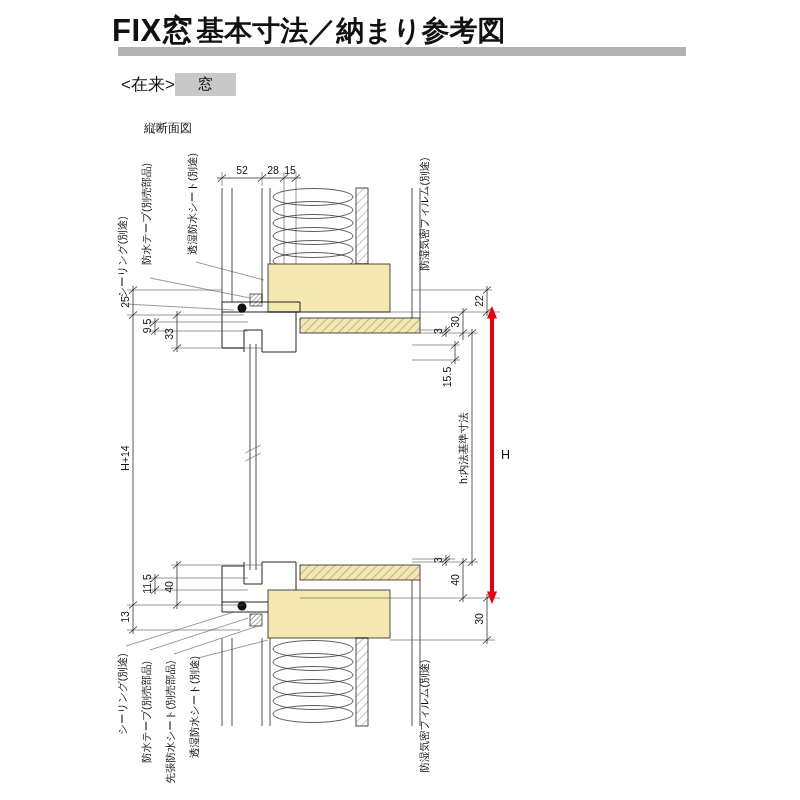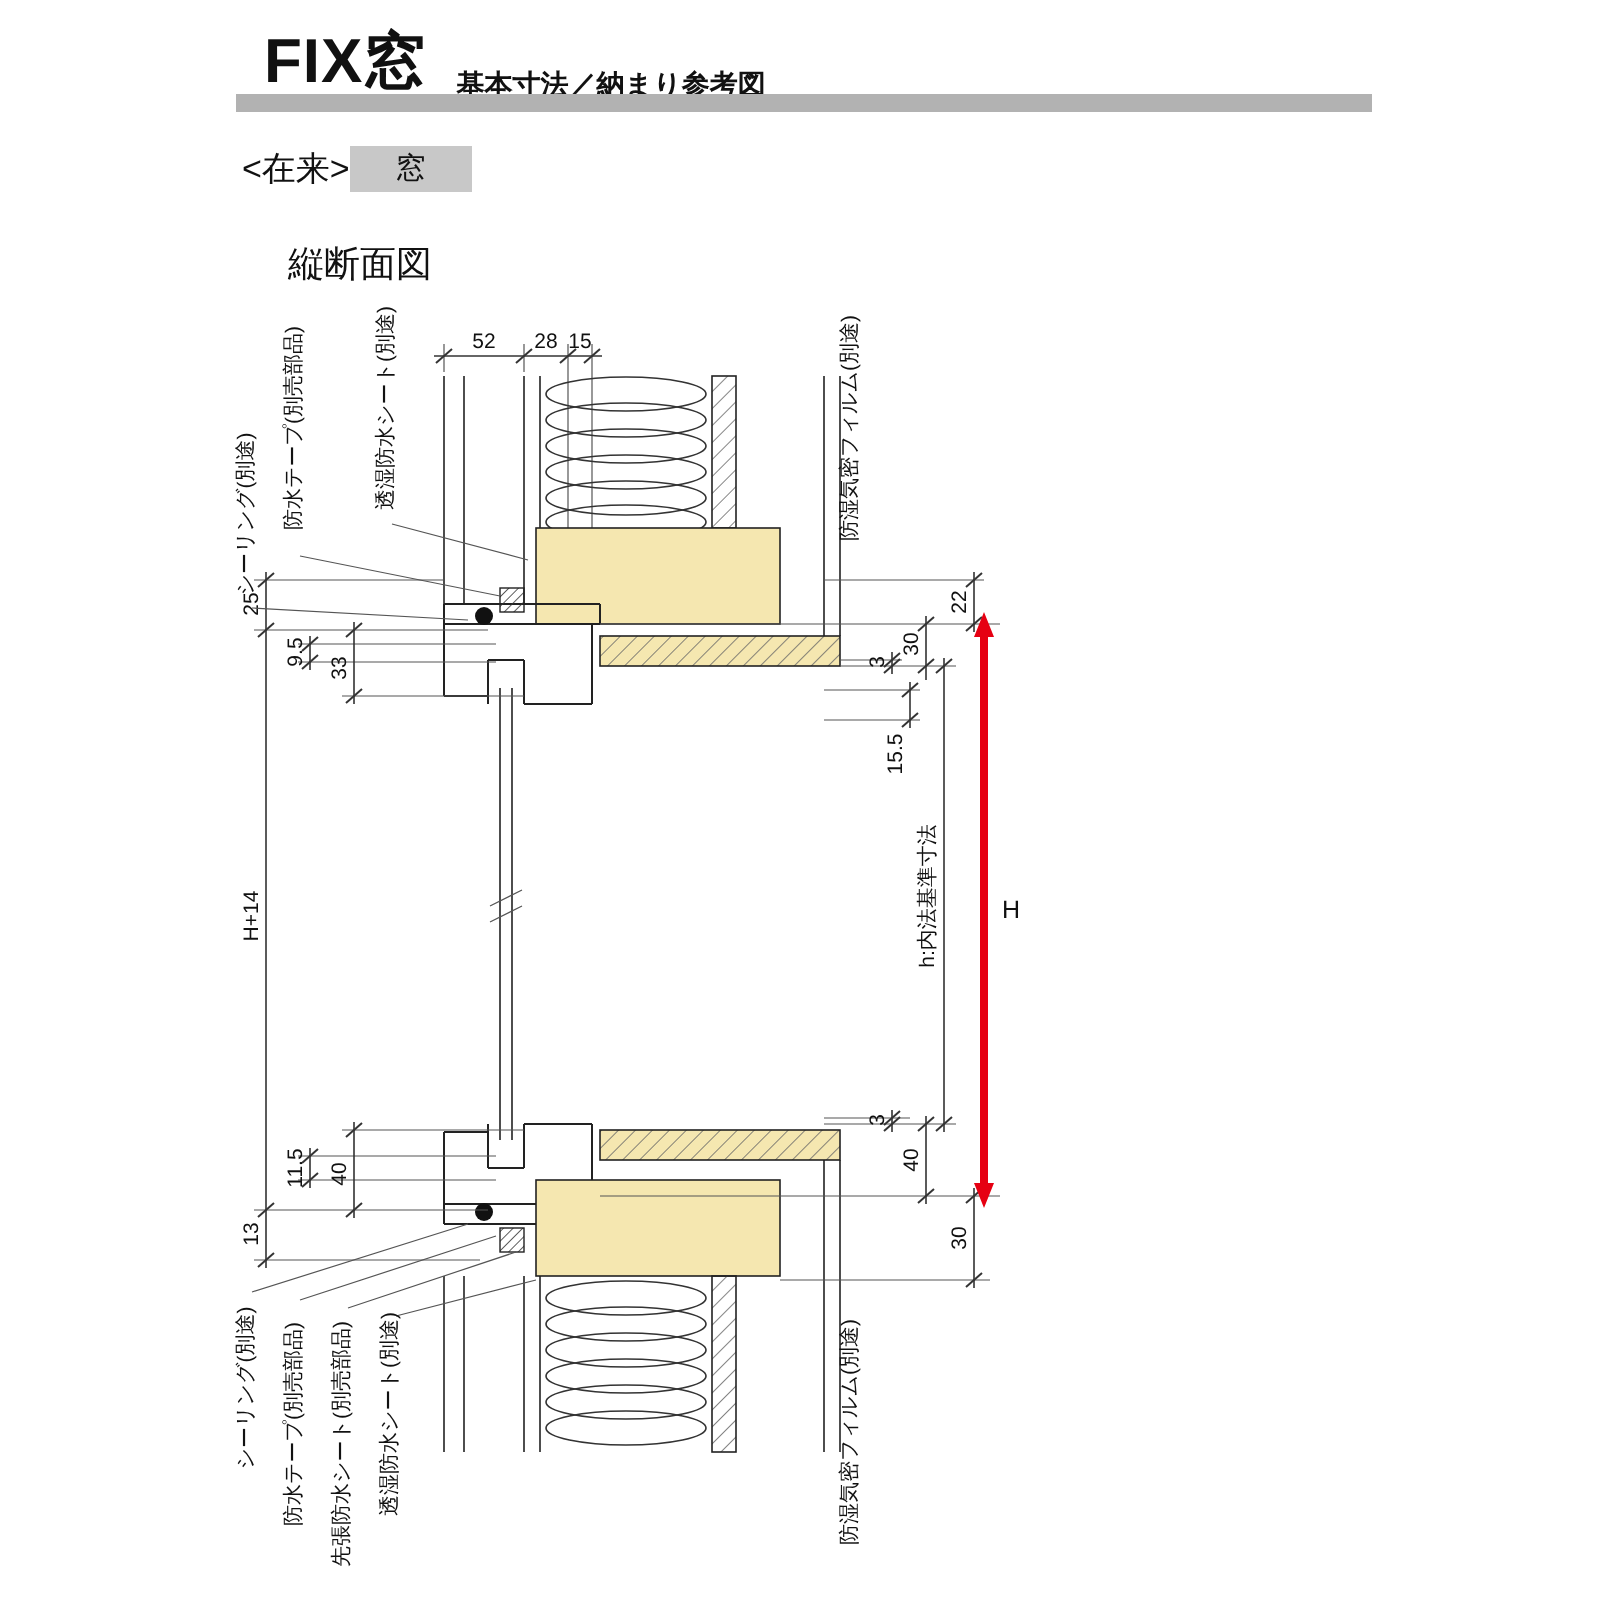--- a/index.html
+++ b/index.html
@@ -1,25 +1,25 @@
 <!DOCTYPE html>
 <html><head>
 <meta charset="utf-8">
 <style>
   html,body{margin:0;padding:0;background:#fff;width:800px;height:800px;
     font-family:"Liberation Sans","DejaVu Sans",sans-serif;color:#111}
   .page{position:relative;width:800px;height:800px;overflow:hidden;background:#fff}
-  .title-row{position:absolute;left:132px;top:10px;display:flex;align-items:flex-end;gap:15px;white-space:nowrap}
+  .title-row{position:absolute;left:112px;top:10px;display:flex;align-items:center;gap:3px;white-space:nowrap}
   .title-main{font-size:31px;font-weight:700;letter-spacing:.5px}
-  .title-sub{font-size:14px;font-weight:700}
+  .title-sub{font-size:28px;font-weight:700}
   .gray-bar{position:absolute;left:118px;top:47px;width:568px;height:9px;background:#b2b2b2}
   .category-row{position:absolute;left:121px;top:73px;display:flex;align-items:center;}
   .category-label{font-size:17px}
   .category-box{width:61px;height:23px;background:#c8c8c8;display:flex;align-items:center;justify-content:center;font-size:15px}
-  .section-label{position:absolute;left:144px;top:120px;font-size:18px}
+  .section-label{position:absolute;left:144px;top:120px;font-size:12px}
   svg{position:absolute;left:0;top:0}
   .ln{stroke:#222;stroke-width:1;fill:none}
   .ln2{stroke:#222;stroke-width:.8;fill:none}
   .thin{stroke:#555;stroke-width:.6;fill:none}
   .dim{stroke:#333;stroke-width:.8;fill:none}
   .tick{stroke:#333;stroke-width:1}
   .coil{stroke:#333;stroke-width:.8;fill:none}
   .dtxt{font-size:10.5px;fill:#111}
   .lbl{font-size:10.5px;fill:#111}
   .htx{font-size:12.5px;fill:#111}

